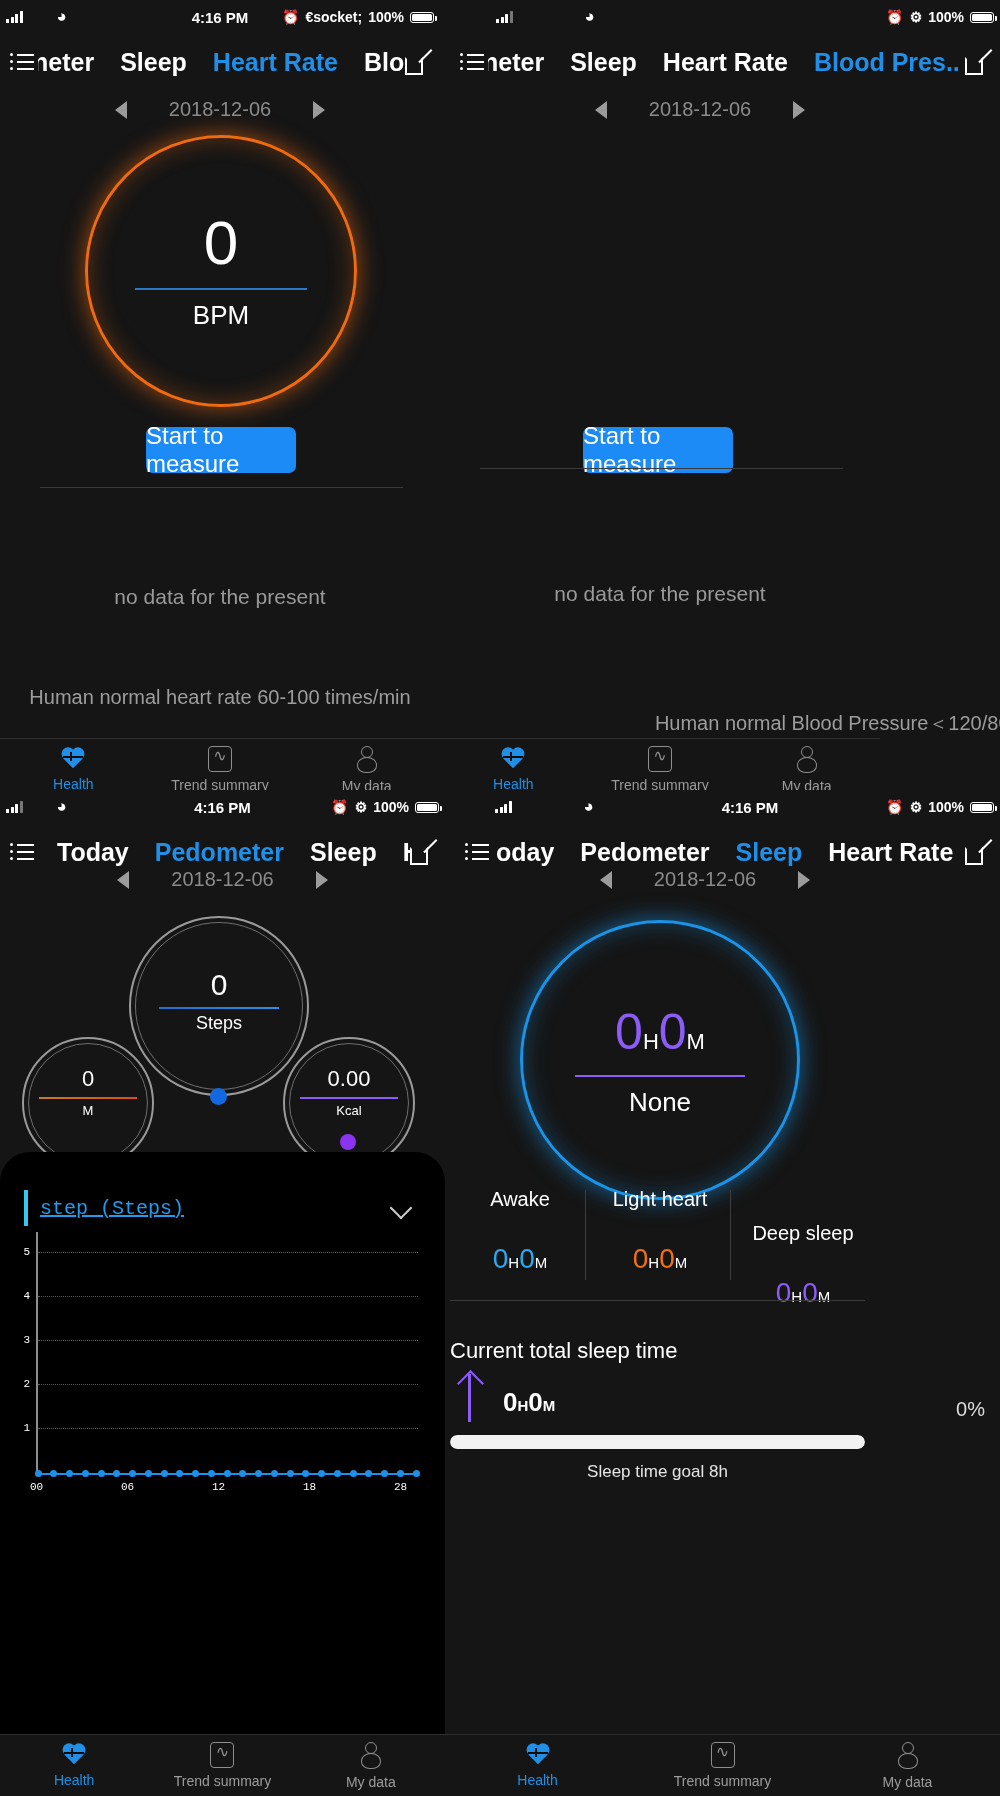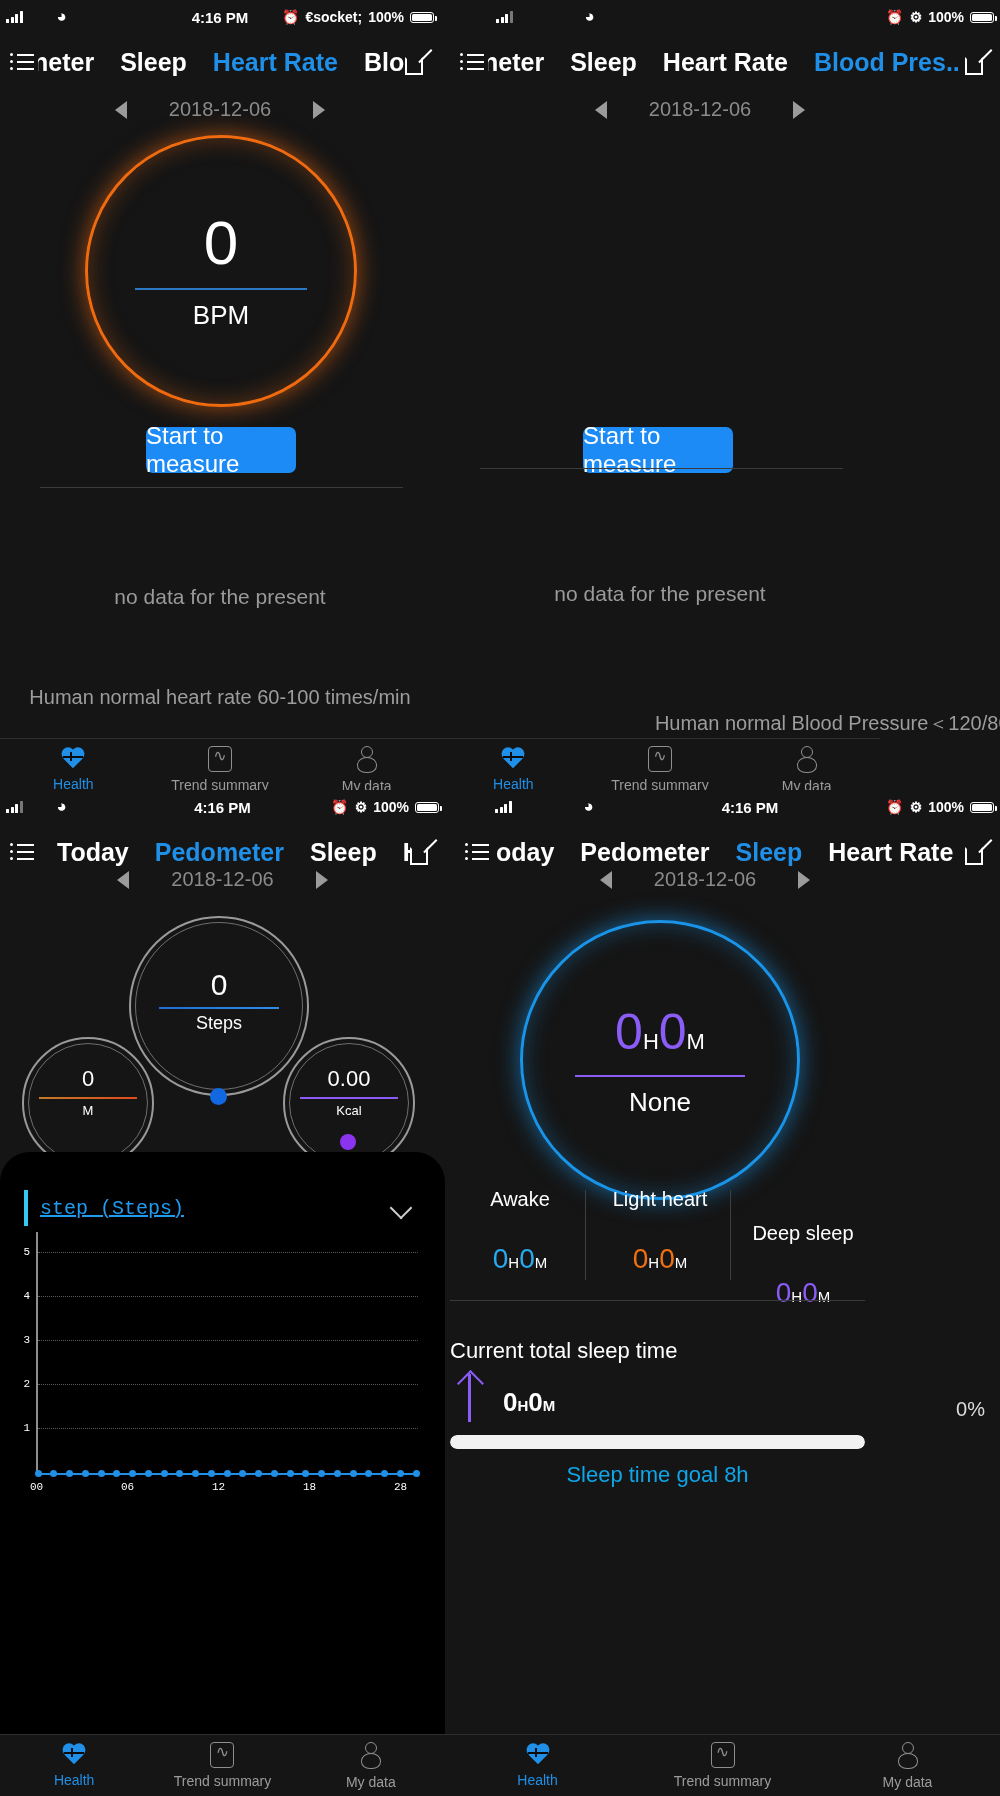--- a/index.html
+++ b/index.html
@@ -528,21 +528,21 @@
     <div class="uparrow" style="left:10px;top:576px;"></div>
     <div class="hm" style="--vs:26px;--ss:15px;position:absolute;left:58px;top:597px;color:#fff;font-weight:bold;">
       <span class="v">0</span><span class="s">H</span><span class="v">0</span><span class="s">M</span>
     </div>
     <div style="position:absolute;right:15px;top:608px;color:#dcdcdc;font-size:20px;">0%</div>
 
     <div class="progress" style="left:5px;top:645px;width:415px;">
       <i style="width:100%;"></i>
     </div>
 
-    <div style="position:absolute;left:0;width:425px;top:672px;text-align:center;color:#0ea5e9;font-size:22px;">Sleep time goal 8h</div>
+    <div style="position:absolute;left:0;width:425px;top:672px;text-align:center;color:#e5e5e5;font-size:17px;">Sleep time goal 8h</div>
 
     <div class="bottomnav" style="bottom:0;width:555px;">
       <div class="bn active">
         <div class="heart">
             <i></i>
           </div>
         <span>Health</span>
       </div>
       <div class="bn">
         <div class="trendico"></div>

